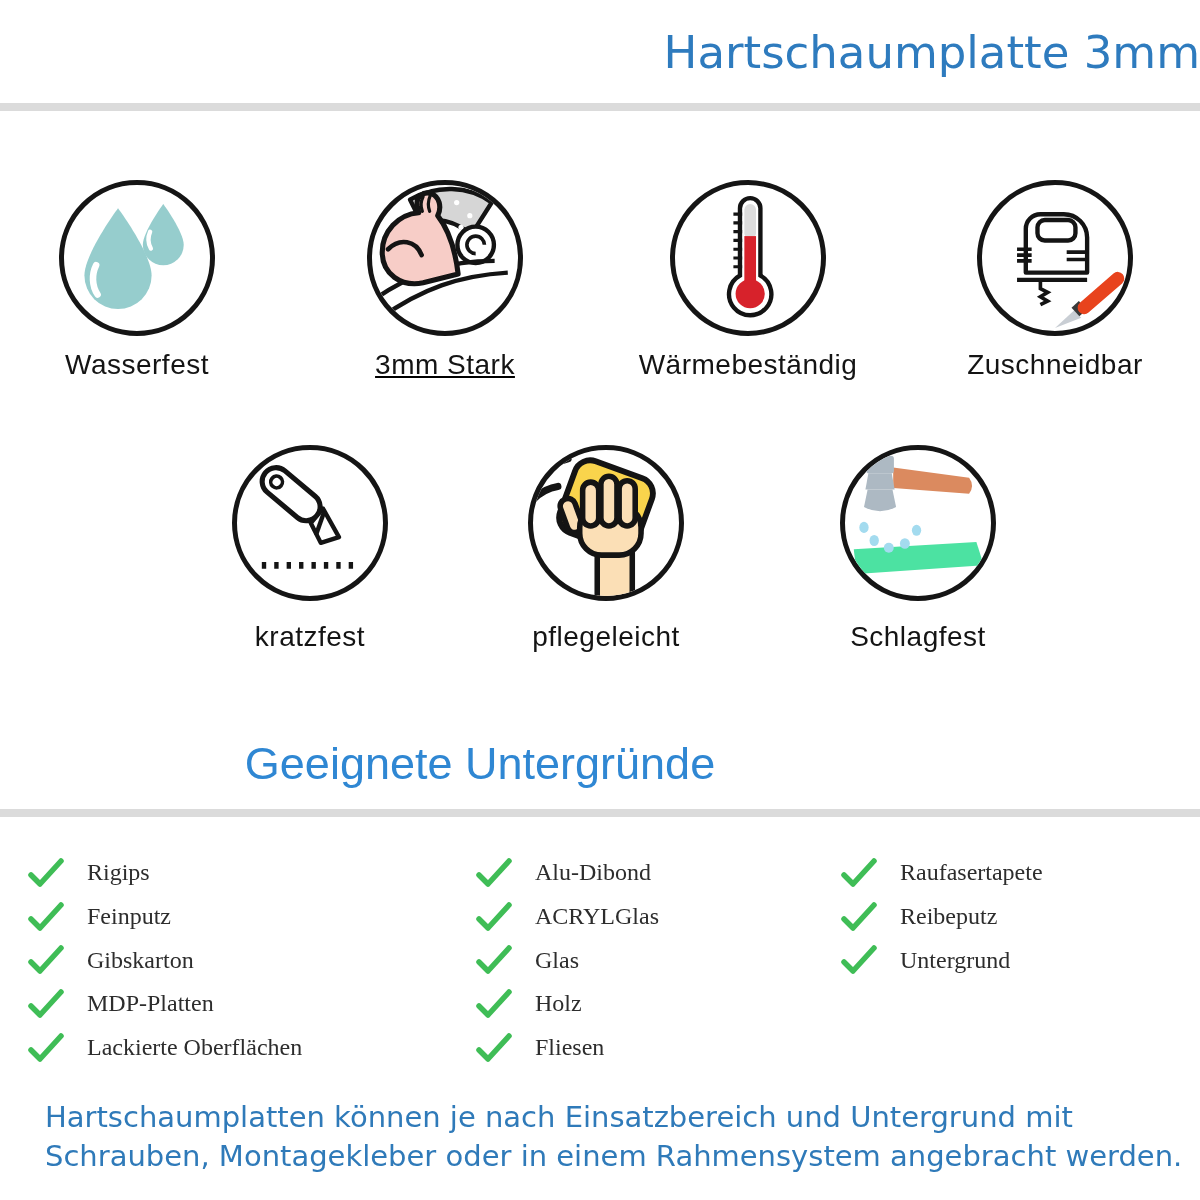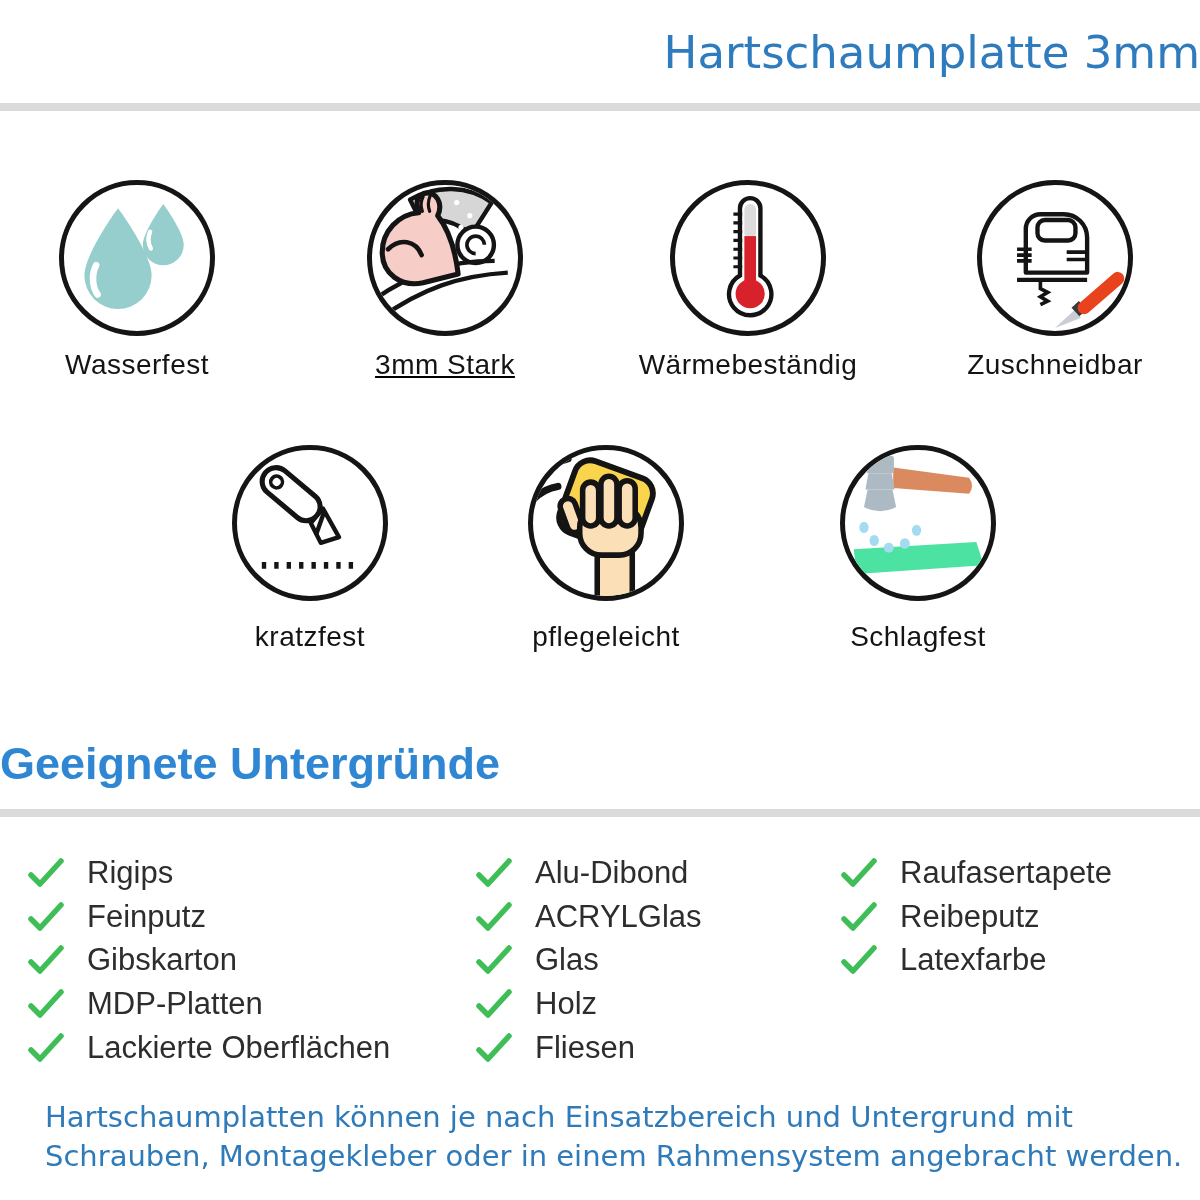--- a/index.html
+++ b/index.html
@@ -10,26 +10,26 @@
   .divider{position:absolute;left:0;width:1200px;height:8px;background:#DBDBDB;}
   .d1{top:103px;}
   .d2{top:809px;}
   .feature{position:absolute;width:300px;text-align:center;}
   .circle{width:146px;height:146px;border:5px solid #151515;border-radius:50%;
           background:#fff;overflow:hidden;margin:0 auto;}
   .circle svg{display:block;width:146px;height:146px;}
   .flabel{display:block;font-size:28px;color:#141414;letter-spacing:0.5px;}
   .row1 .flabel{margin-top:13px;}
   .row2 .flabel{margin-top:20px;}
-  .subheading{position:absolute;top:738px;left:0;width:960px;margin:0;
-              font-weight:700;font-size:45px;color:#2F87D3;}
+  .subheading{position:absolute;top:738px;left:0;width:960px;margin:0;text-align:center;
+              font-weight:400;font-size:45px;color:#2F87D3;}
   .col{position:absolute;list-style:none;margin:0;padding:0;top:851px;}
   .col li{display:flex;align-items:center;gap:23px;height:43.7px;}
   .col .check{flex:0 0 auto;}
-  .col span{font-size:31px;color:#2D2D2D;white-space:nowrap;}
+  .col span{font-size:24px;color:#2D2D2D;white-space:nowrap;font-family:Liberation Serif, serif;}
   .c1{left:28px;}
   .c2{left:476px;}
   .c3{left:841px;}
   .footer{position:absolute;left:45px;top:1098px;width:1140px;margin:0;
           font-family:"DejaVu Sans", sans-serif;font-size:29px;line-height:38.5px;color:#2F7AB9;}
 </style>
 </head>
 <body>
 
 <div class="page">
@@ -227,21 +227,21 @@
     <li>
         <svg class="check" viewBox="0 0 36 30" width="36" height="30">
           <path d="M3 17 L12 26 L33 3" fill="none" stroke="#3FBD56" stroke-width="5.5" stroke-linecap="round" stroke-linejoin="round"></path>
         </svg>
         <span>Reibeputz</span>
       </li>
     <li>
         <svg class="check" viewBox="0 0 36 30" width="36" height="30">
           <path d="M3 17 L12 26 L33 3" fill="none" stroke="#3FBD56" stroke-width="5.5" stroke-linecap="round" stroke-linejoin="round"></path>
         </svg>
-        <span>Latexfarbe</span>
+        <span>Untergrund</span>
       </li>
   </ul>
 
   <p class="footer">
     <span>Hartschaumplatten können je nach Einsatzbereich und Untergrund mit</span><br>
     <span>Schrauben, Montagekleber oder in einem Rahmensystem angebracht werden.</span>
   </p>
 
 </div>
 

